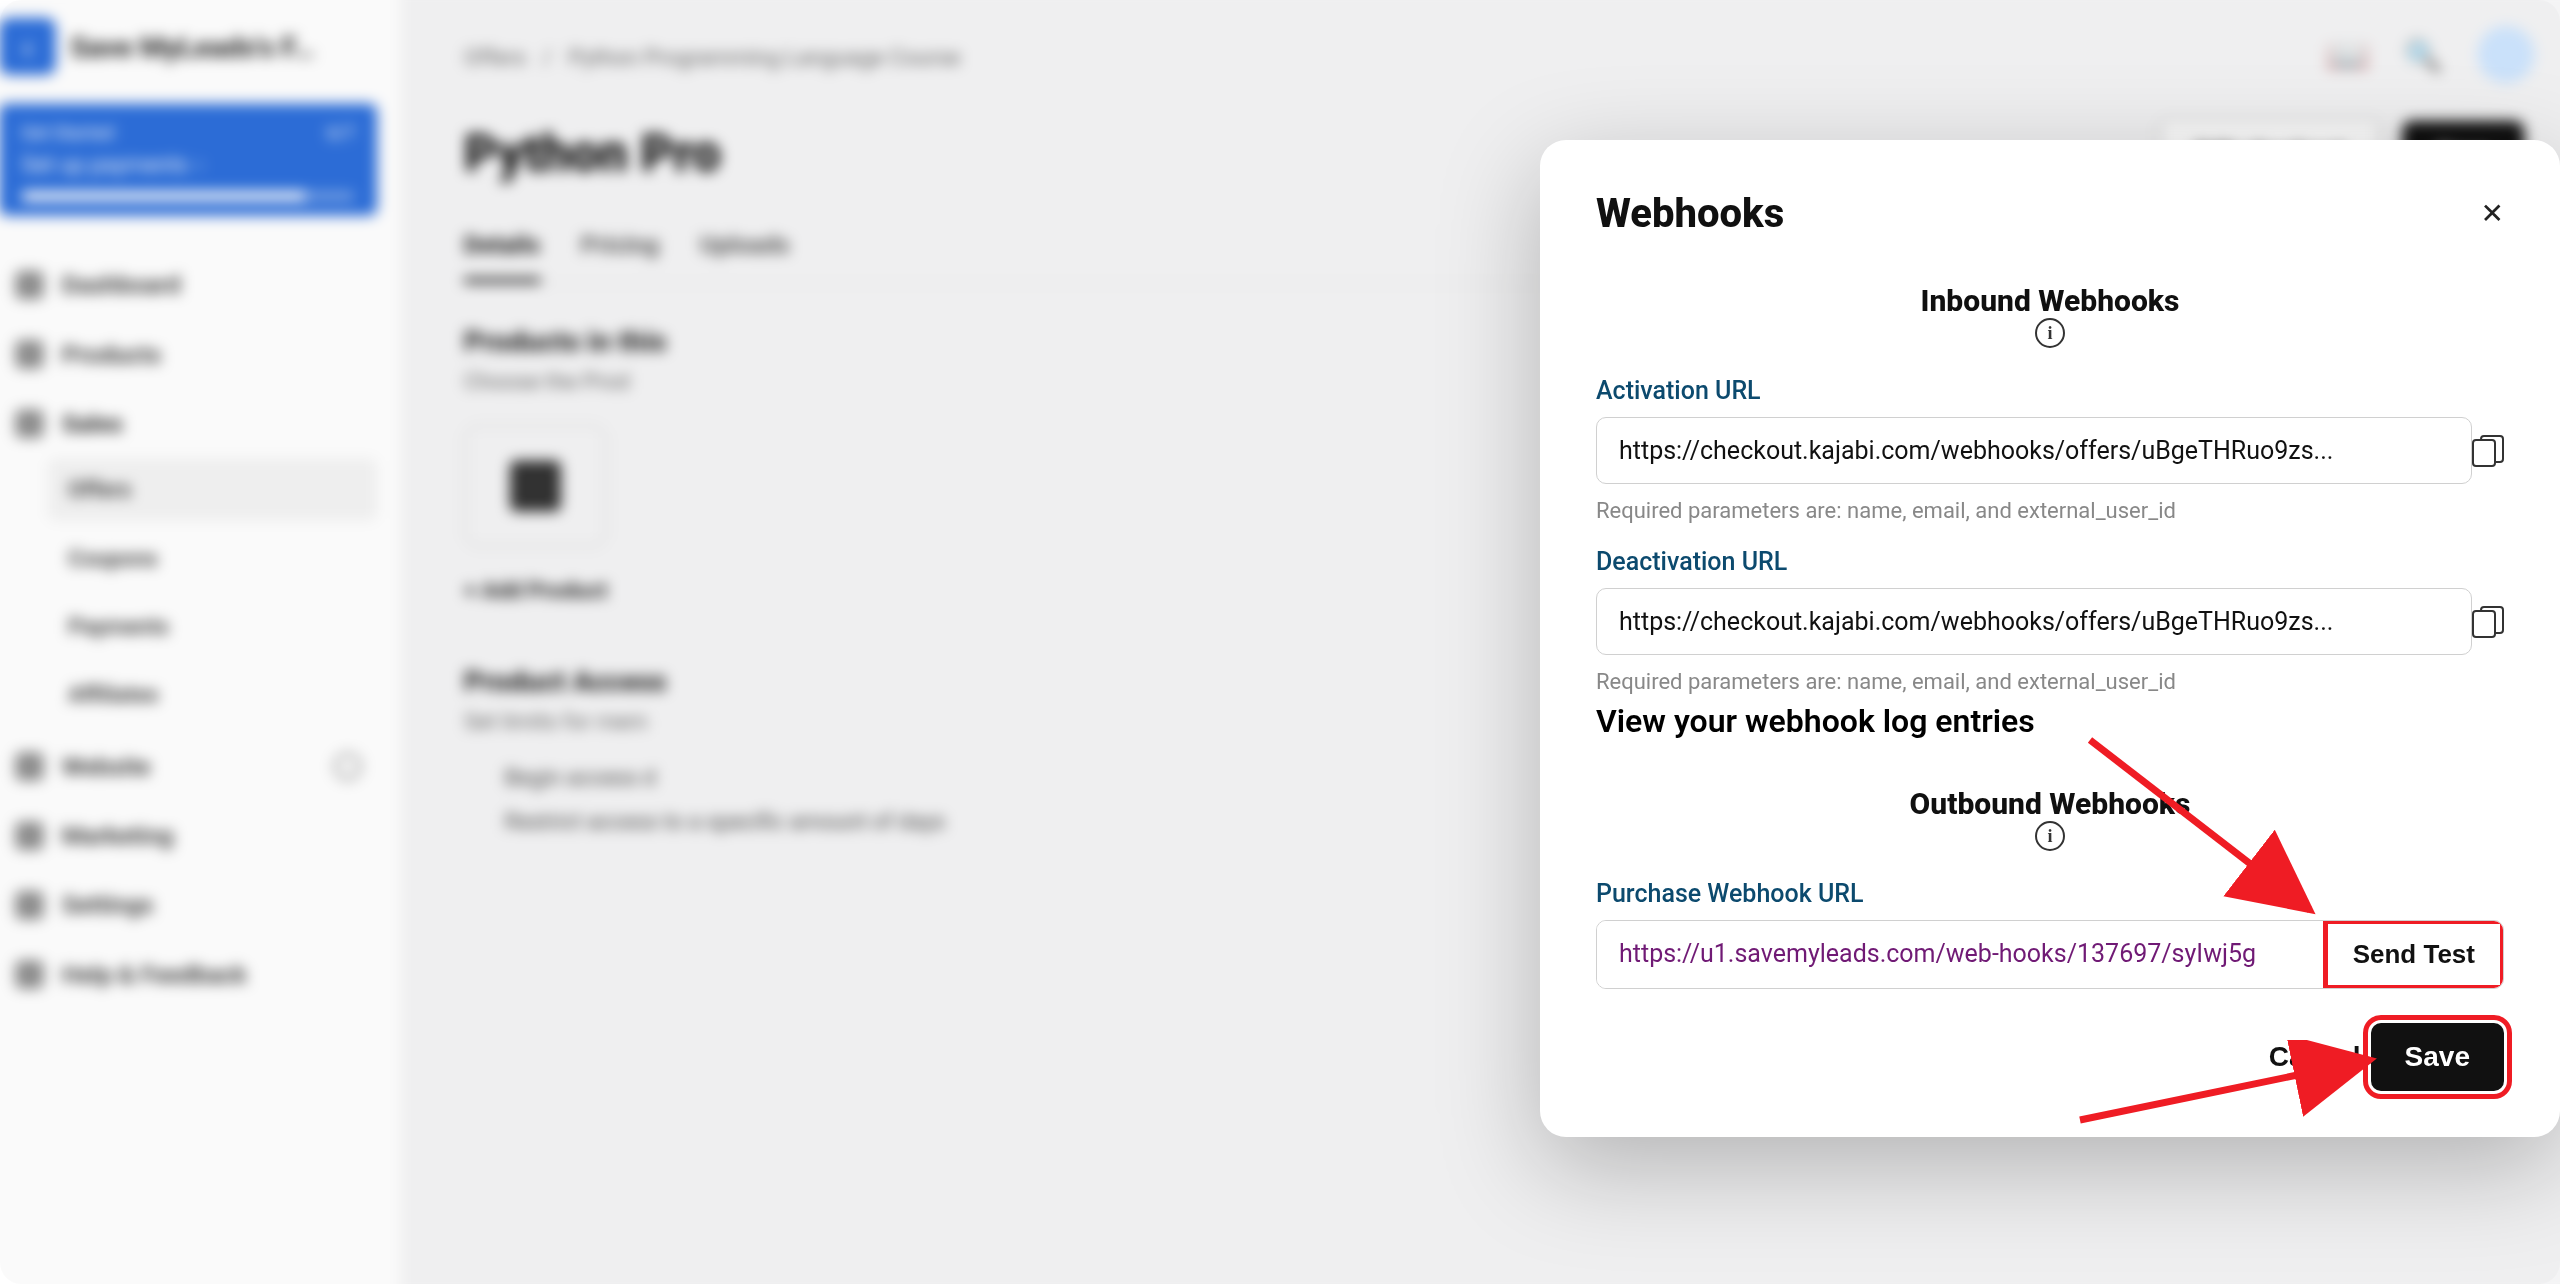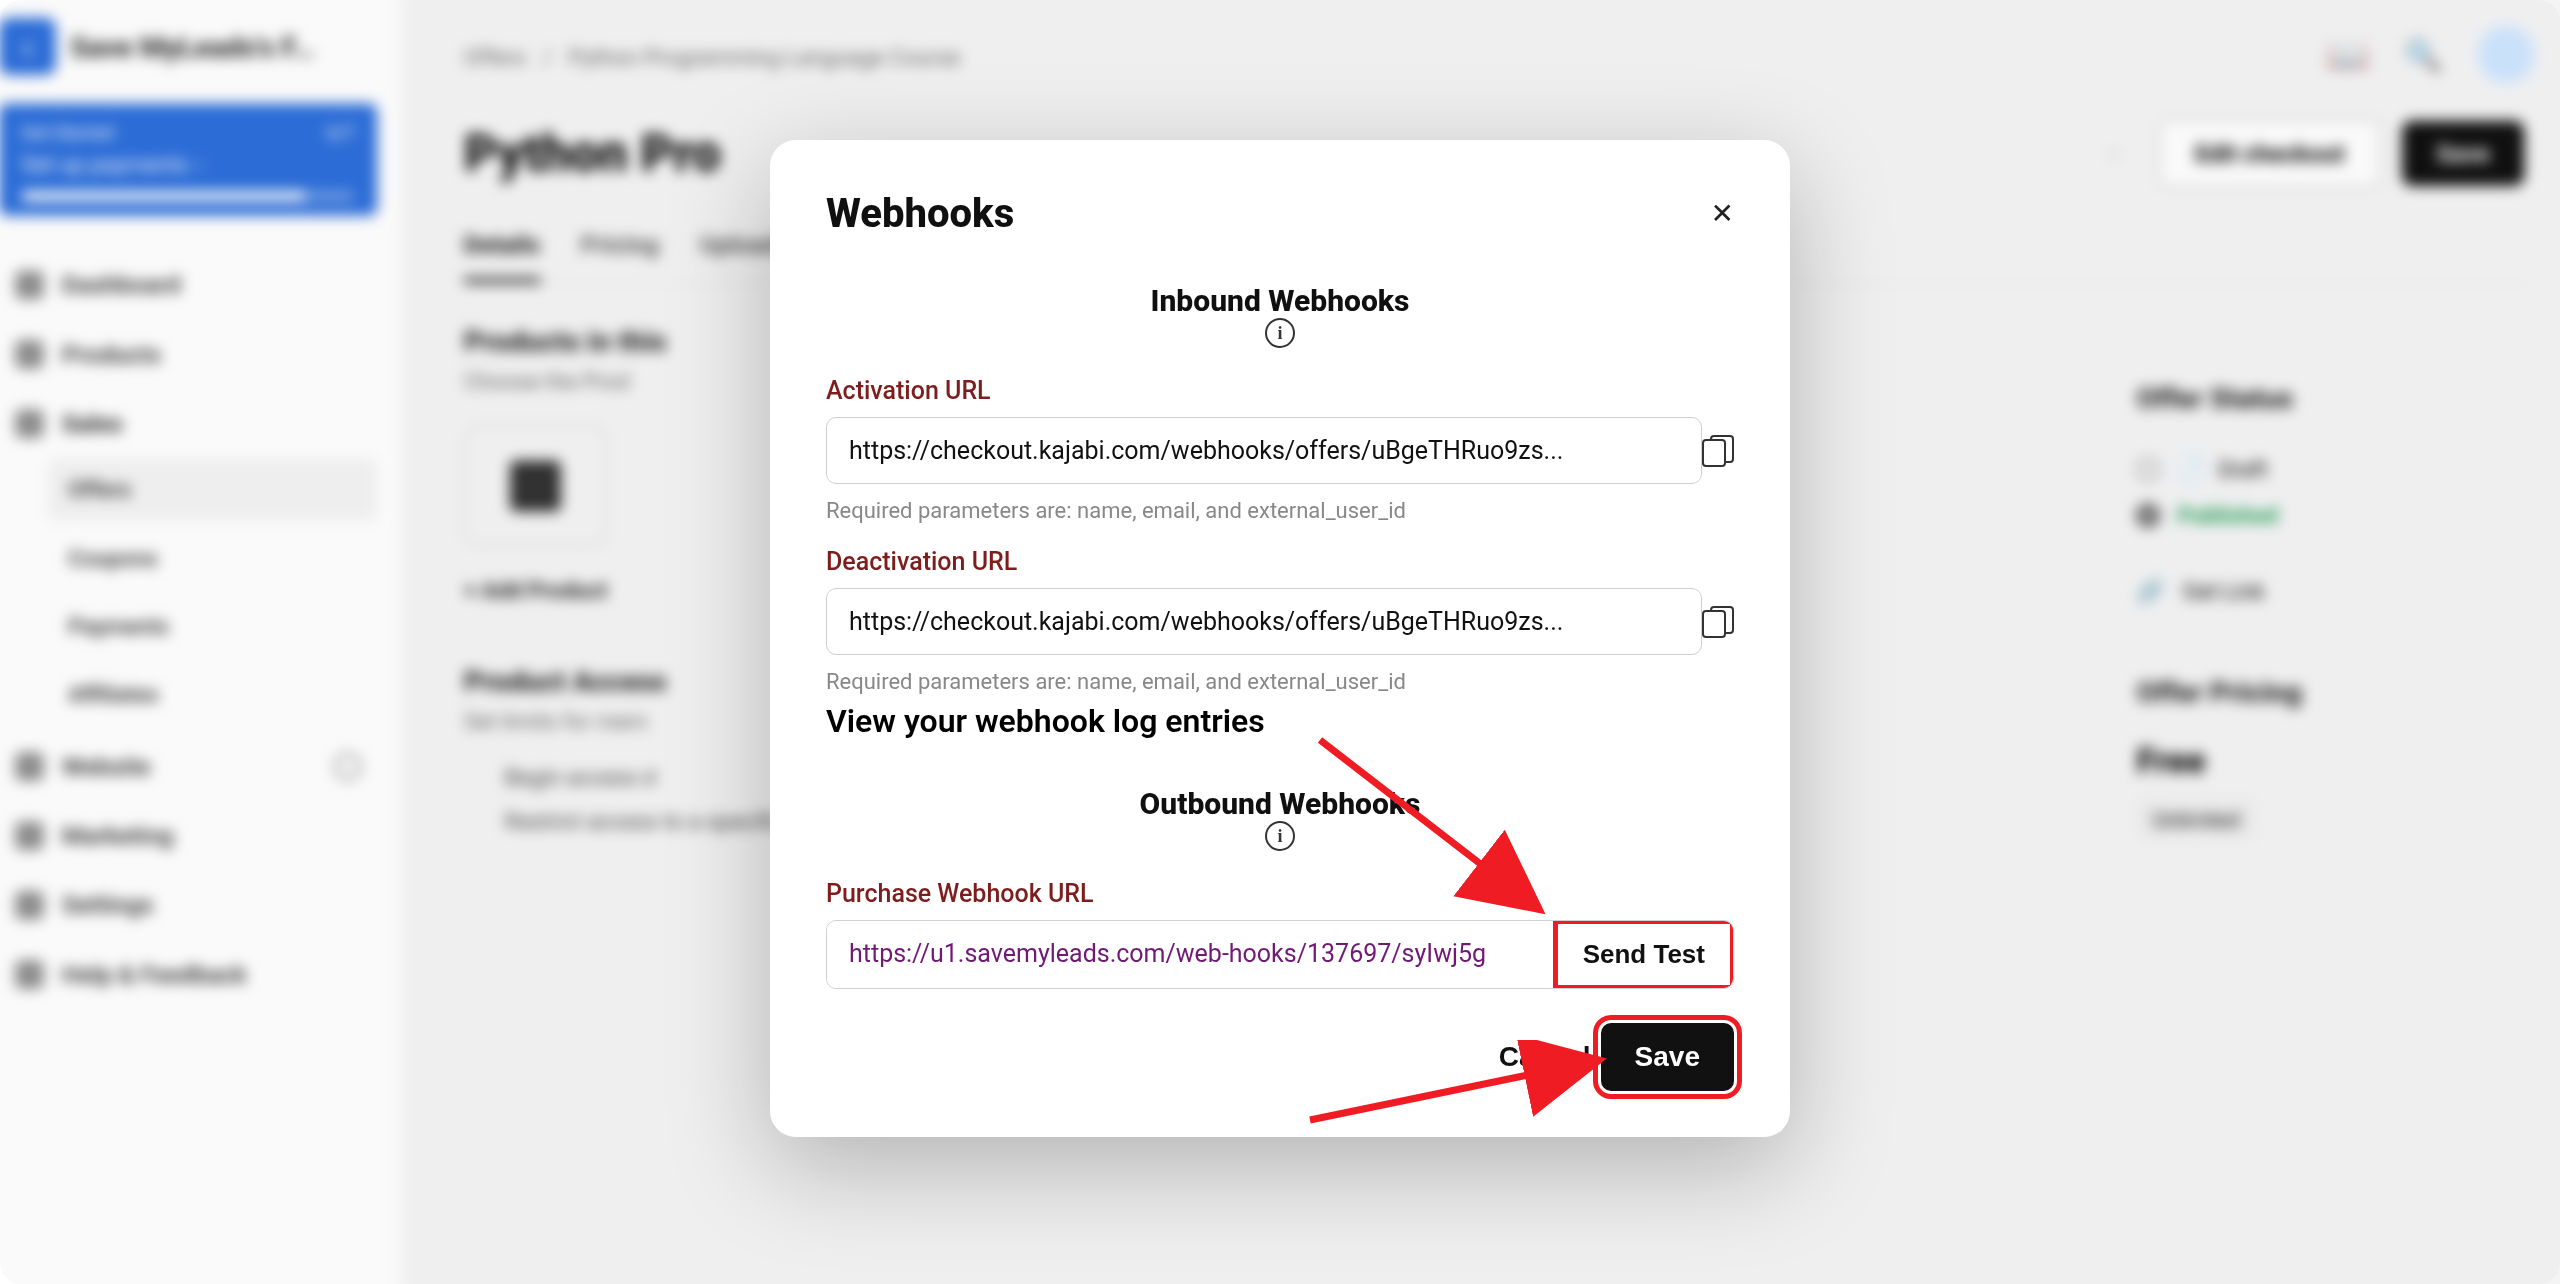--- a/index.html
+++ b/index.html
@@ -112,21 +112,21 @@
     .avatar { width: 56px; height:56px; border-radius:50%; background:#cfe6ff;}
     .book-icon { color:#2d6fdb; font-size:34px;}
 
     
     .modal-overlay {
       position: absolute;
       inset: 0;
       background: rgba(0,0,0,.02);
       display: flex;
       align-items: flex-start;
-      justify-content: center;
+      justify-content: flex-end;
       padding-top: 140px;
       z-index: 10;
       border-radius: 21px;
     }
     .modal {
       width: 1020px;
       background: #fff;
       border-radius: 26px;
       box-shadow: 0 30px 100px rgba(0,0,0,.25);
       padding: 50px 56px 46px;
@@ -142,21 +142,21 @@
     .close-x { font-size: 28px; color: #222; cursor: pointer; line-height: 1;}
     .section-title-row {
       display: flex; justify-content: space-between; align-items:center; margin-bottom: 28px; flex-direction: column;
     }
     .section-title { font-size: 30px; font-weight: 800; color: #101010;}
     .info-icon {
       width: 30px; height: 30px; border: 2.5px solid #333; border-radius: 50%;
       display: flex; align-items: center; justify-content: center;
       font-size: 18px; font-weight: 700; color: #333; font-family: serif;
     }
-    .field-label { font-size: 25px; color: #7f1d1d; margin-bottom: 12px; font-weight: 500;}
+    .field-label { font-size: 25px; color: #0c4a6e; margin-bottom: 12px; font-weight: 500;}
     .field-row { display: flex; align-items: center; margin-bottom: 14px; }
     .field-input {
       flex: 1;
       border: 1.5px solid #d0d0d0;
       border-radius: 10px;
       padding: 18px 22px;
       font-size: 25px;
       color: #111;
       background: #fff;
       white-space: nowrap;

